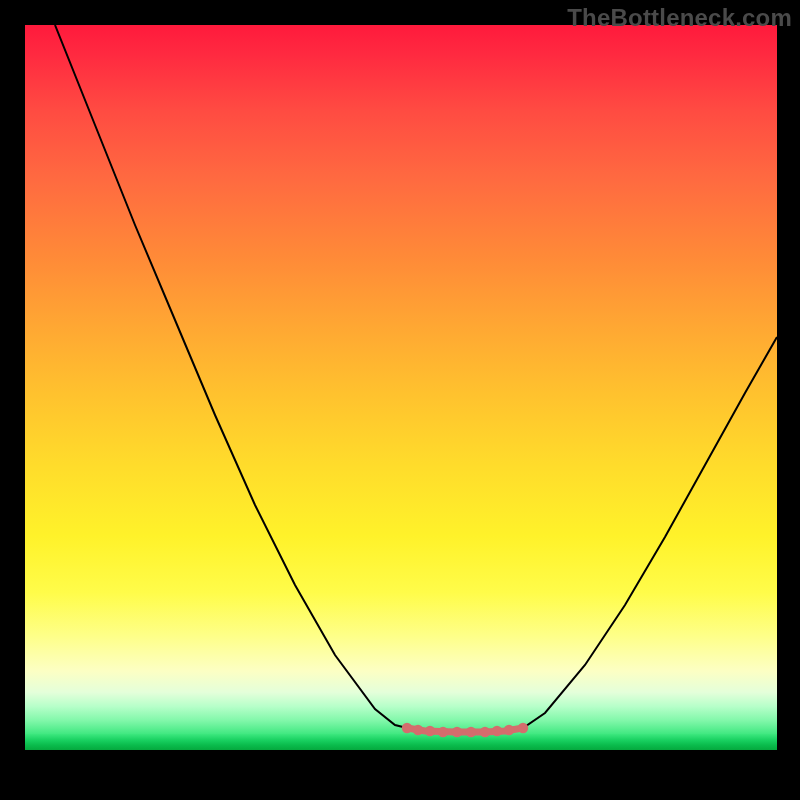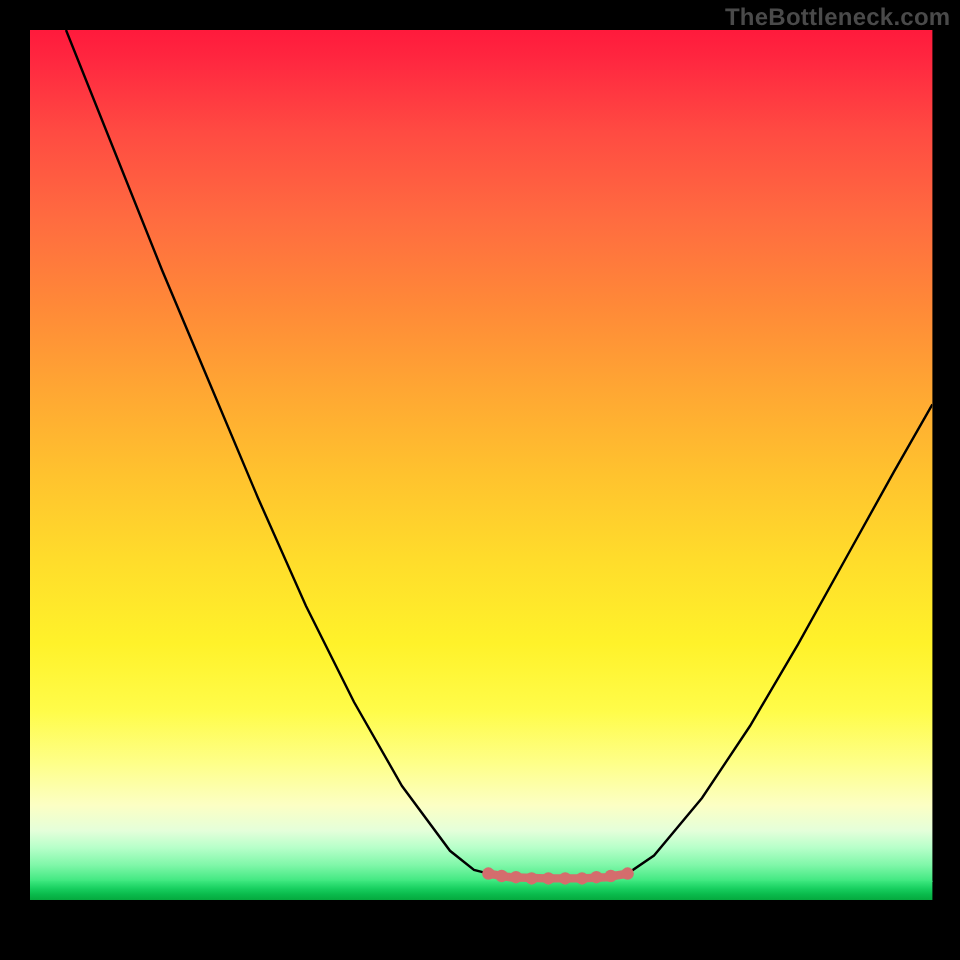--- a/index.html
+++ b/index.html
@@ -55,21 +55,21 @@
       #18d060 40%,
       #0abb4c 70%,
       #05a93e 100%
     );
   }
   .watermark {
     position: absolute;
     top: 4px;
     right: 8px;
     color: #4a4a4a;
-    font-size: 20px;
+    font-size: 24px;
     font-weight: 600;
     letter-spacing: 0.2px;
     user-select: none;
   }
   svg.curve {
     position: absolute;
     left: 25px;
     top: 25px;
     width: 752px;
     height: 760px;

